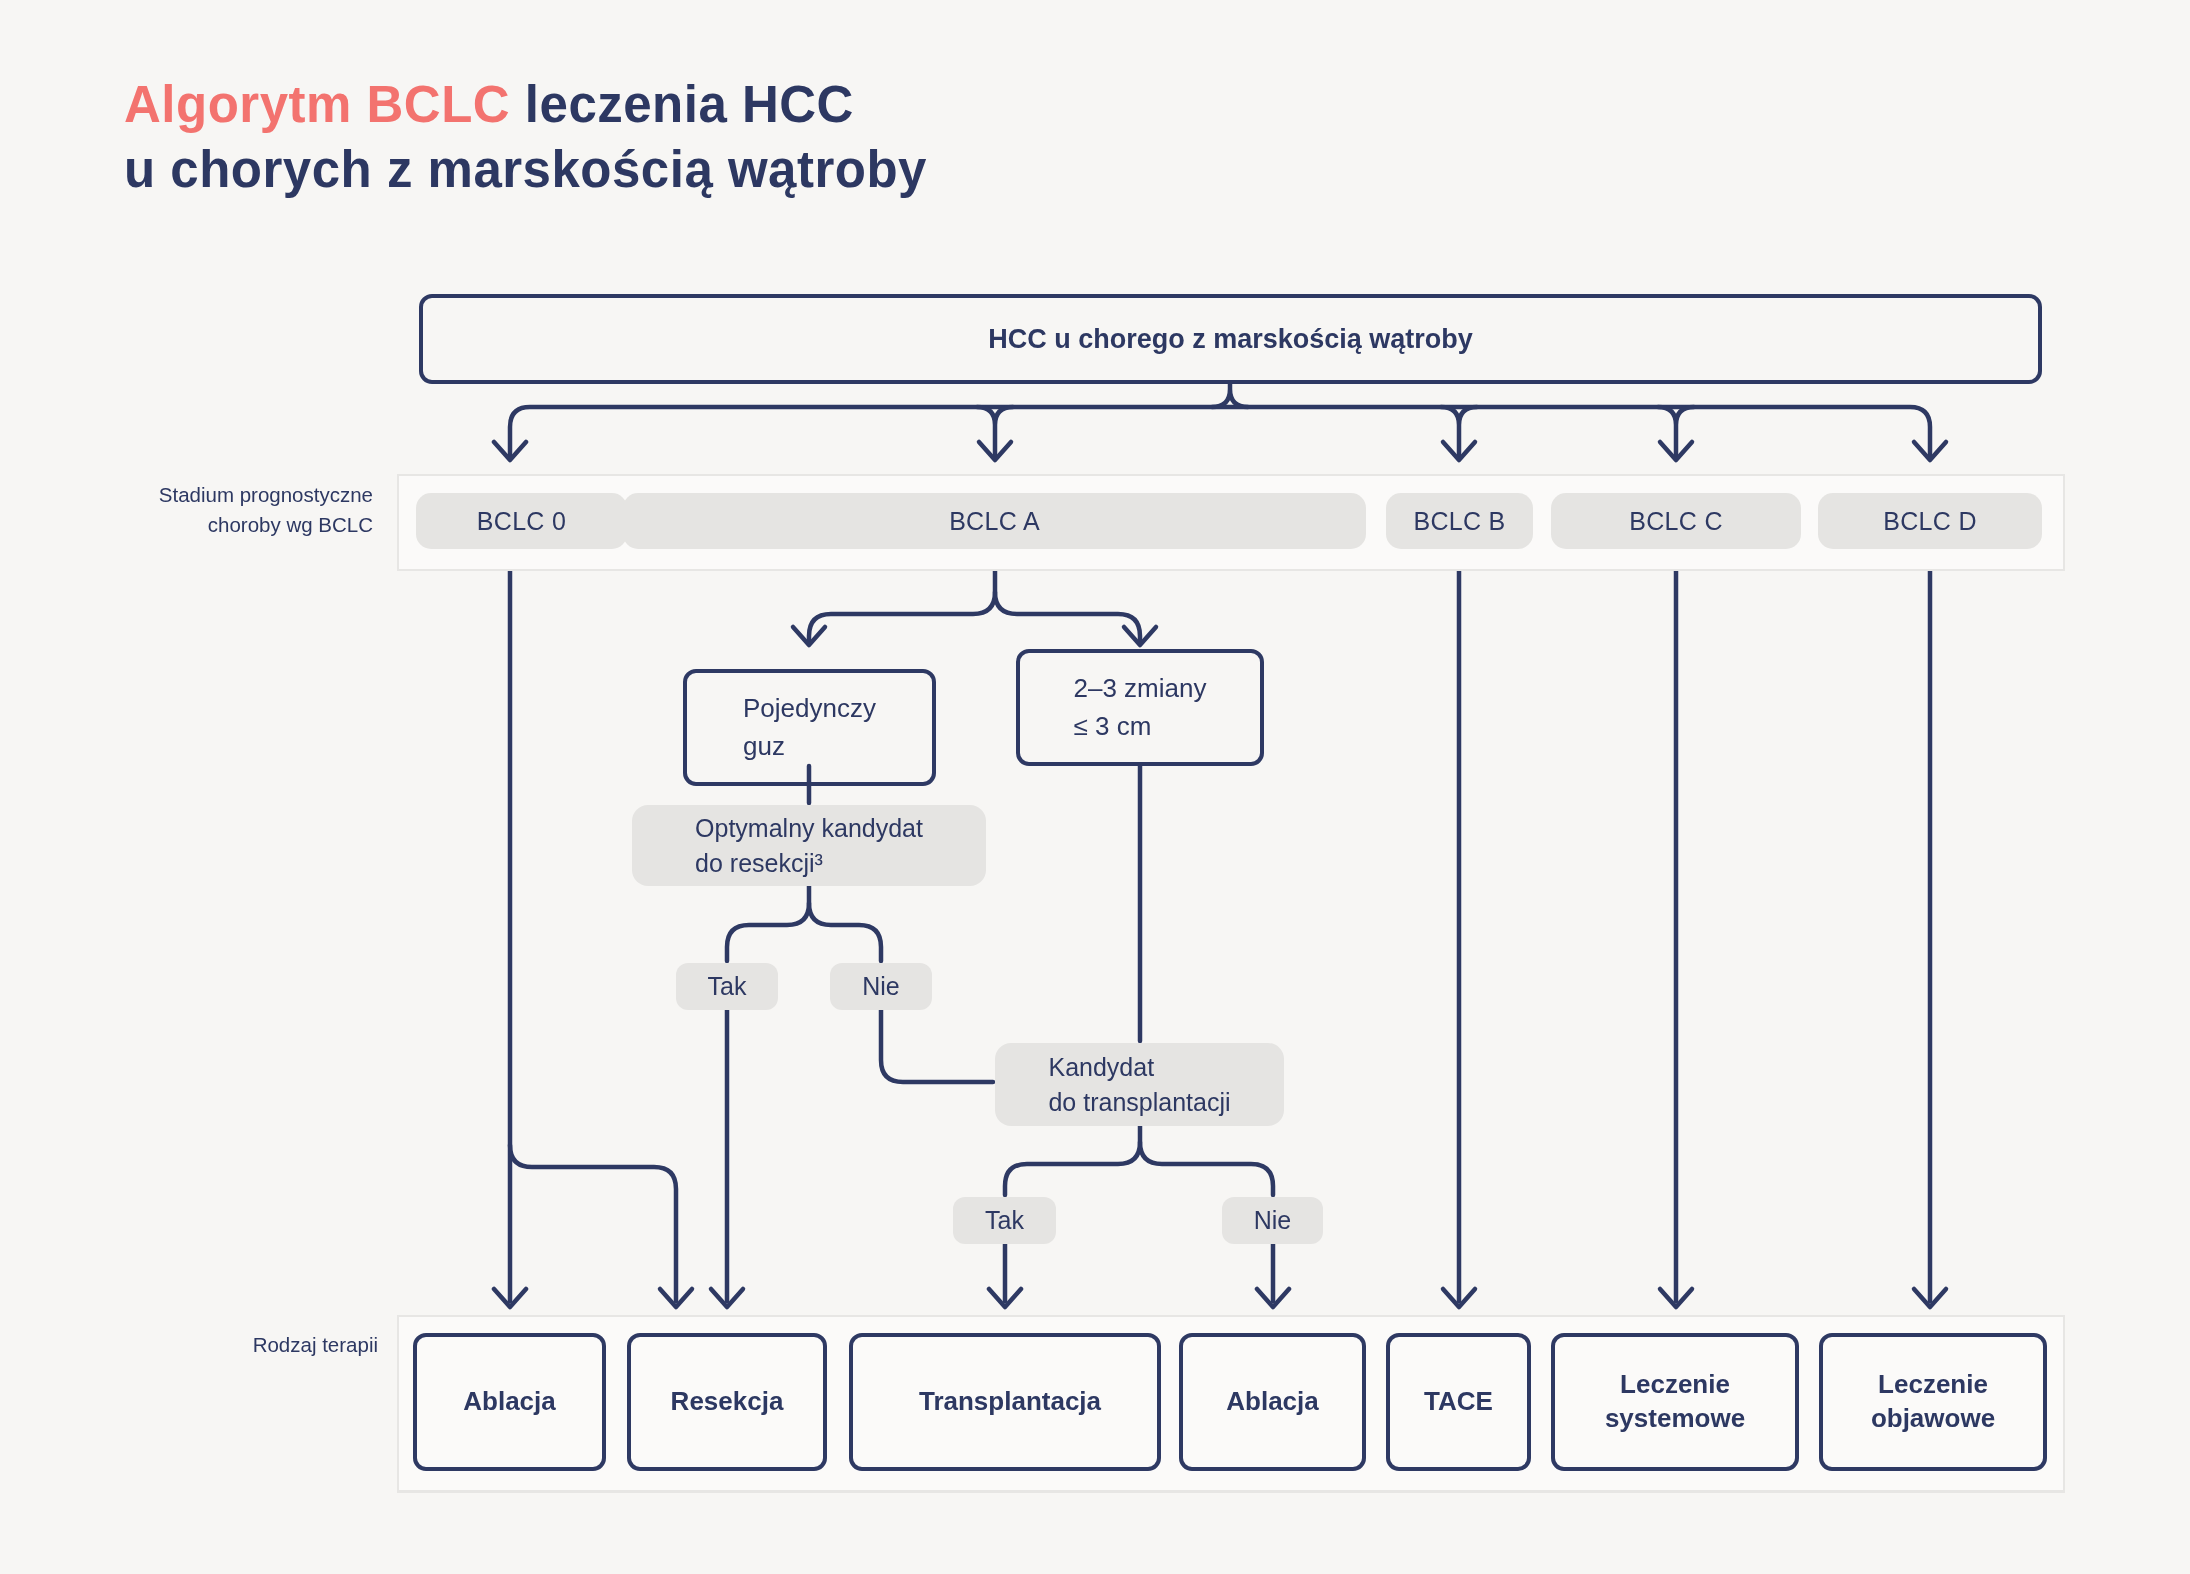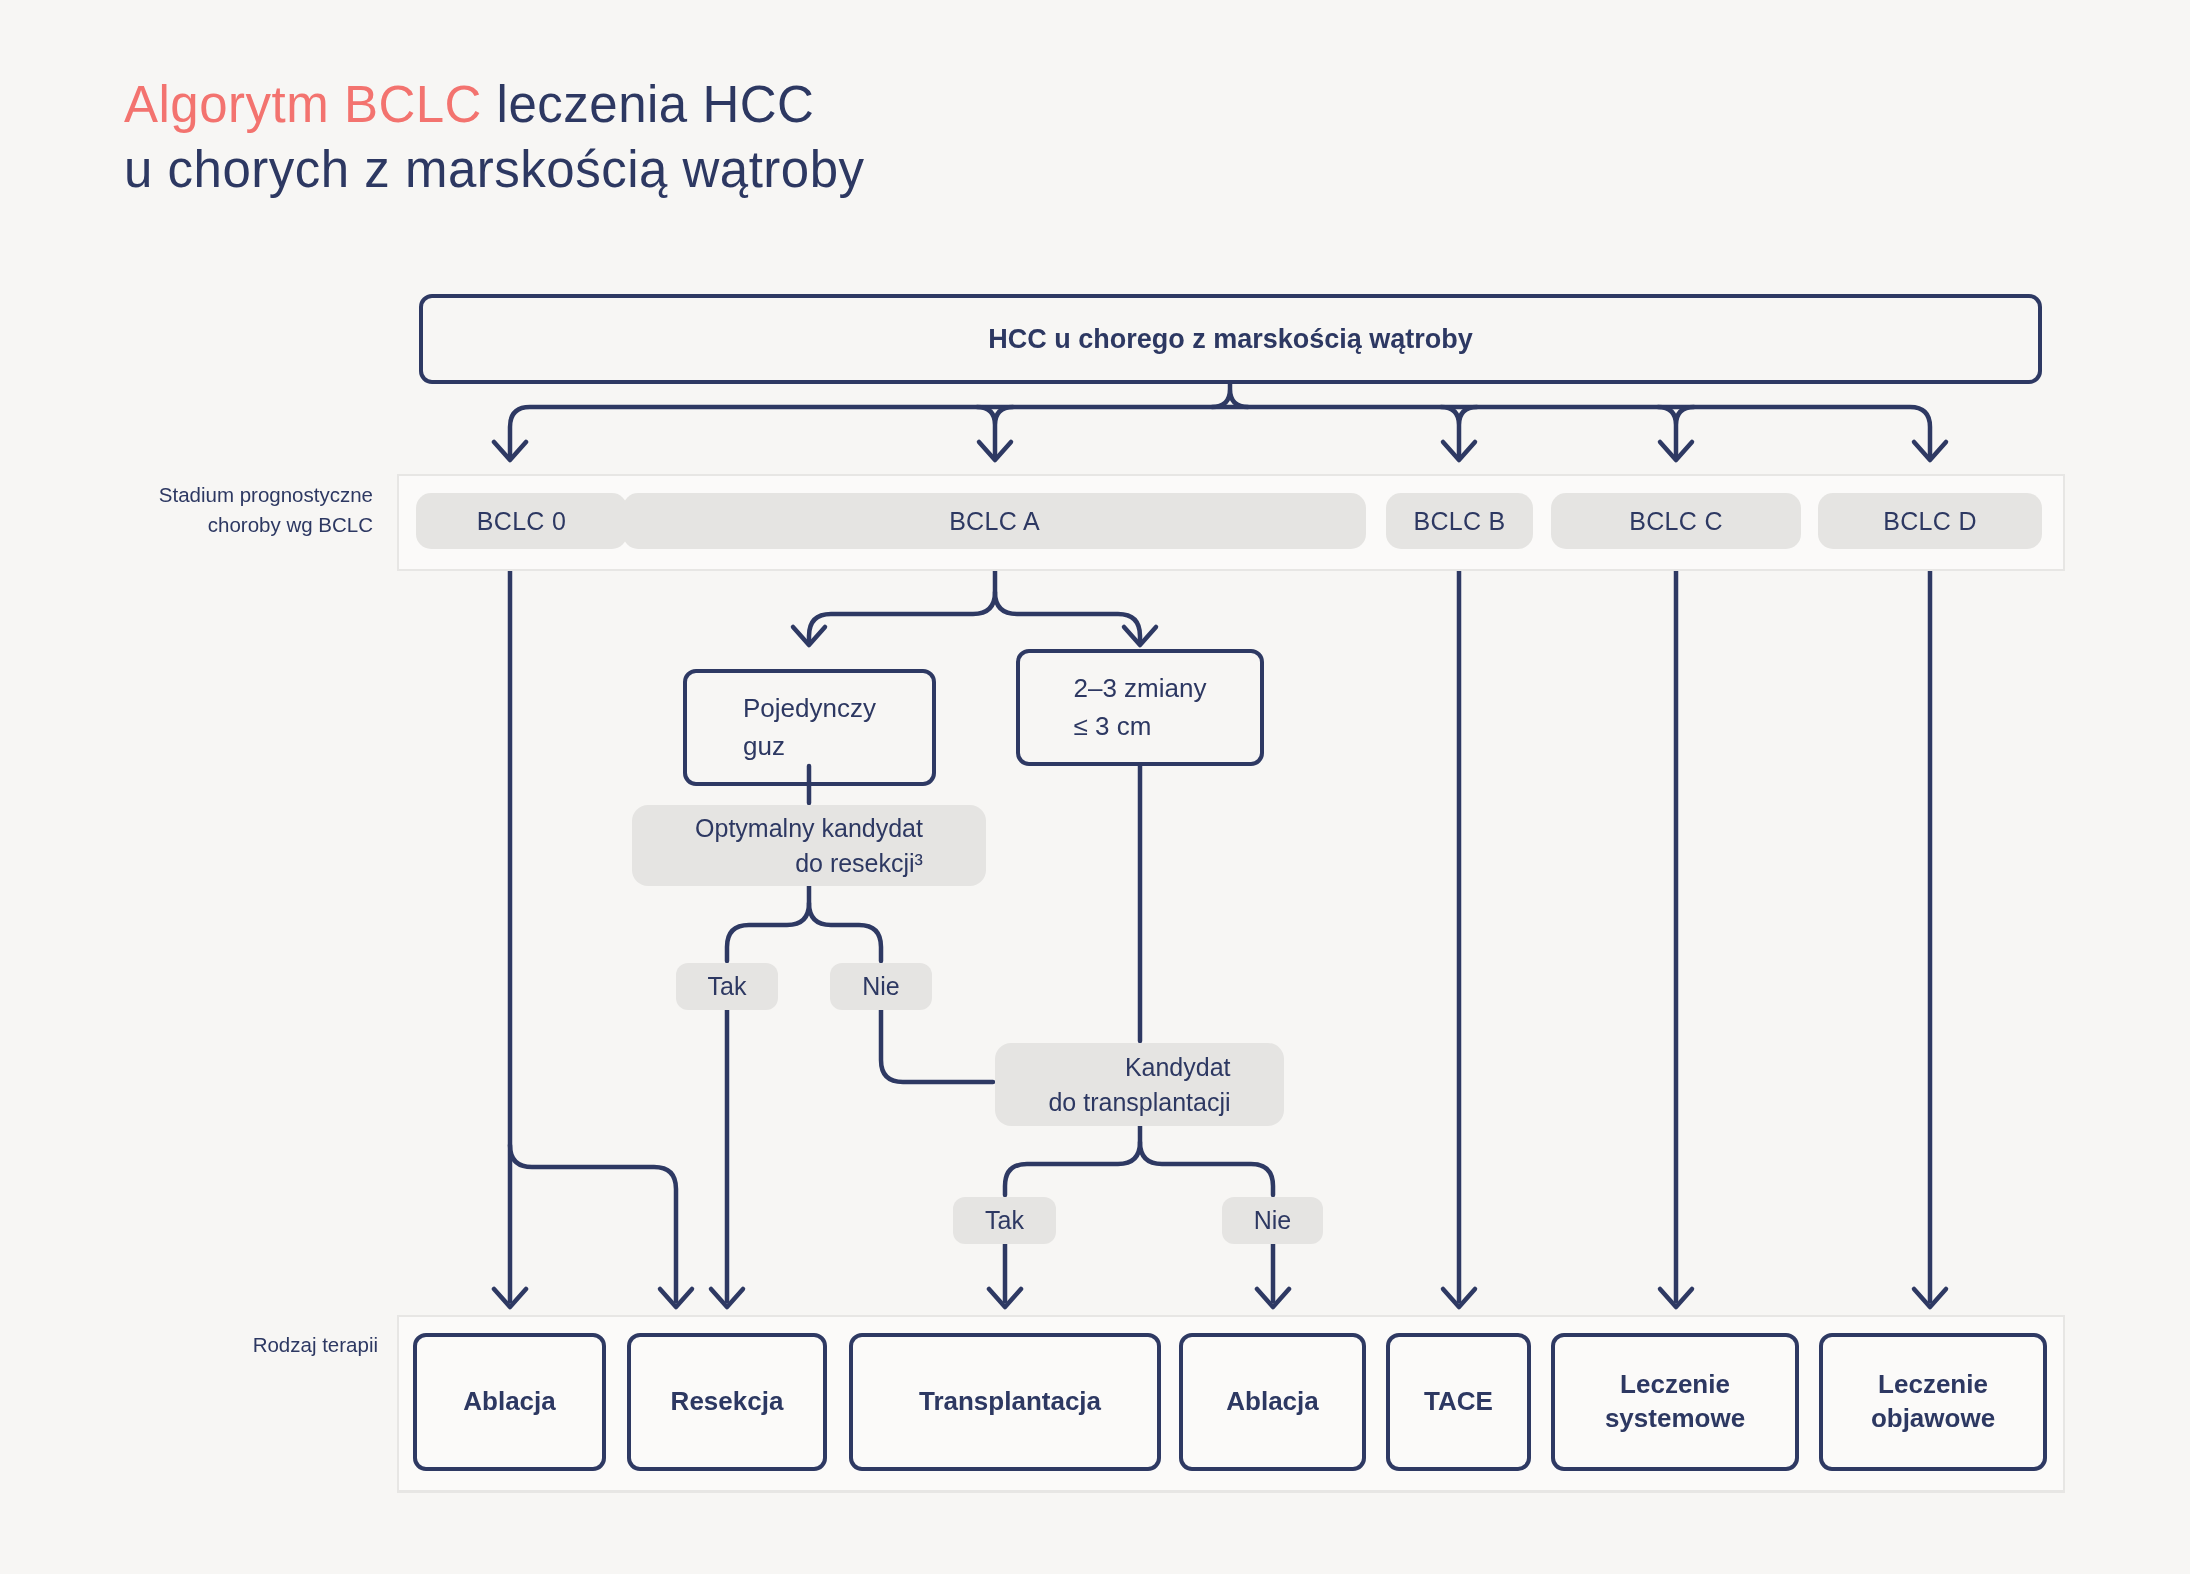--- a/index.html
+++ b/index.html
@@ -3,30 +3,30 @@
 <meta charset="utf-8">
 <style>
   html,body{margin:0;padding:0;}
   .canvas{
     position:relative;width:2190px;height:1574px;
     background:#f7f6f4;overflow:hidden;
     font-family:"Liberation Sans","DejaVu Sans",sans-serif;
     color:#2d3862;
   }
   
-  .title{position:absolute;left:124px;top:72px;font-size:51px;font-weight:400;
+  .title{position:absolute;left:124px;top:72px;font-size:51px;font-weight:700;
          line-height:1.28;letter-spacing:.5px;}
   .title .accent{color:#f3736f;}
   
   .band{position:absolute;background:#fbfaf9;border:2px solid #e7e6e4;box-sizing:border-box;}
   .node-border{position:absolute;border:4px solid #2e3963;border-radius:13px;
                box-sizing:border-box;display:flex;align-items:center;justify-content:center;
                text-align:left;background:transparent;}
   .node-gray{position:absolute;background:#e5e4e2;border-radius:16px;
-             display:flex;align-items:center;justify-content:center;text-align:right;}
+             display:flex;align-items:center;justify-content:center;text-align:left;}
   .pre{white-space:pre-line;}
   .row-label{position:absolute;text-align:right;font-size:20.5px;line-height:30px;}
   
   #root-box{left:419px;top:294px;width:1623px;height:90px;font-size:27px;font-weight:700;}
   
   #stage-band{left:397px;top:474px;width:1668px;height:97px;}
   #stage-label{left:75px;top:480px;width:298px;}
   .stage-pill{position:absolute;top:493px;height:56px;background:#e5e4e2;border-radius:15px;
               display:flex;align-items:center;justify-content:center;
               font-size:25px;font-weight:500;letter-spacing:.3px;}

